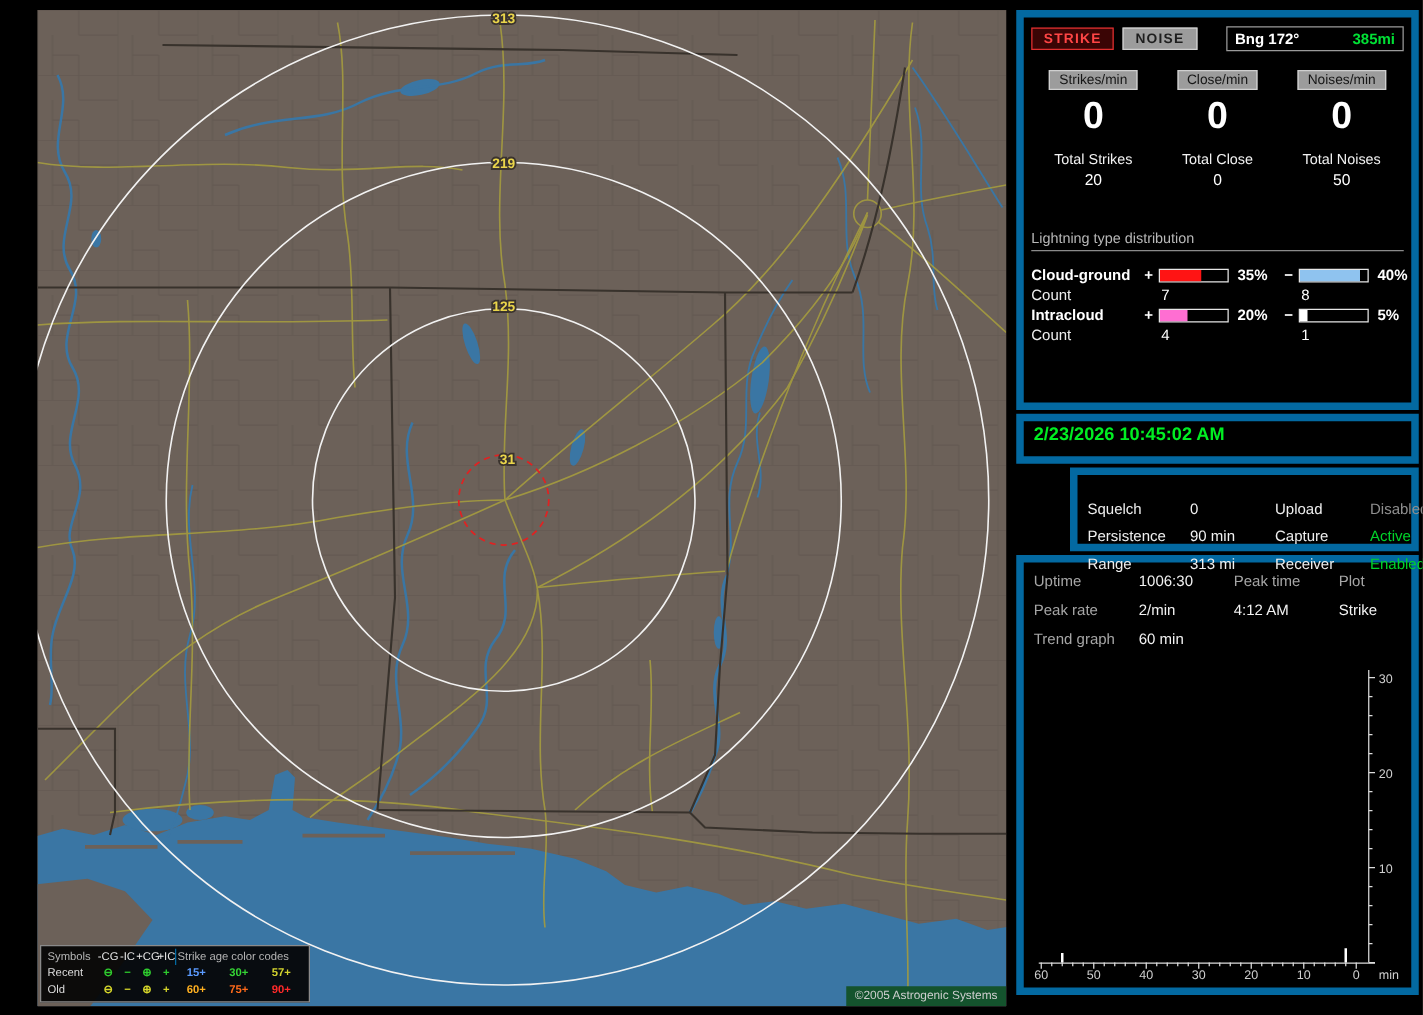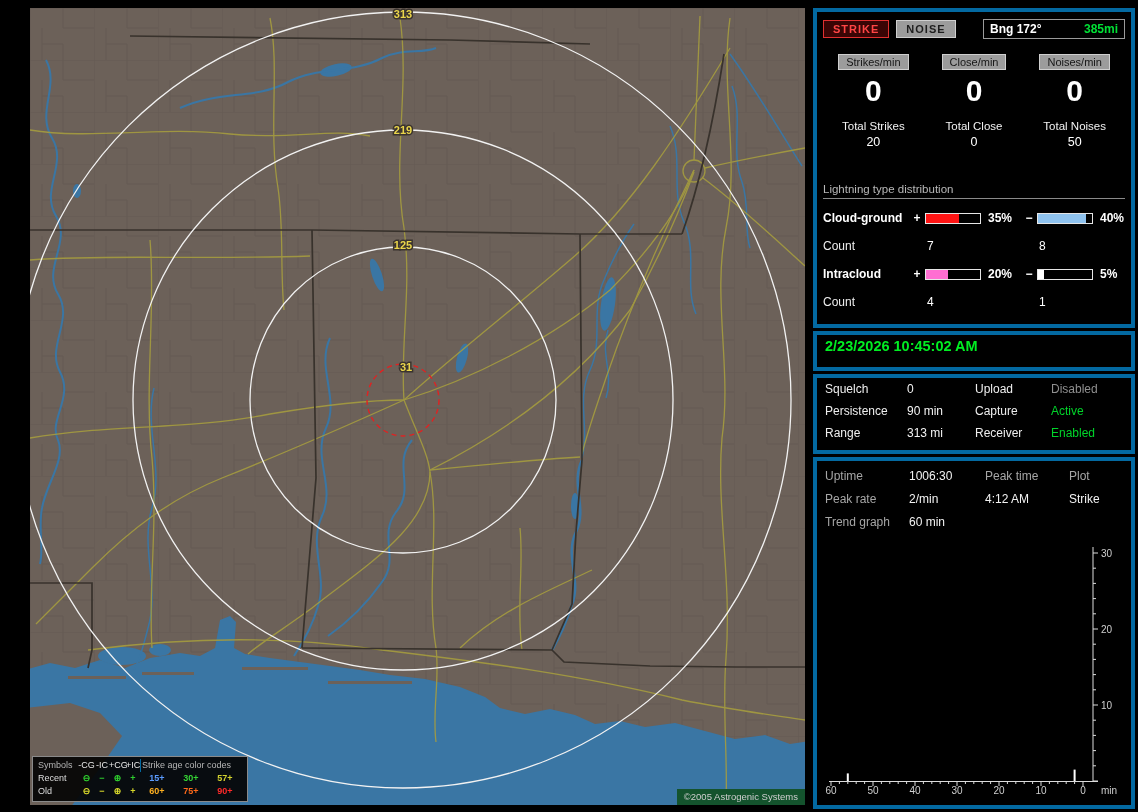--- a/index.html
+++ b/index.html
@@ -28,21 +28,21 @@
   .lg-ic { text-align:center; font-weight:bold; }
   .lg-age { font-weight:bold; text-align:center; }
 
   #copyright {
     position:absolute; right:0; bottom:0; background:#14532d;
     color:#cfcfcf; font-size:9.5px; padding:2px 7px 3px;
   }
 
   
   #panel { position:absolute; left:813px; top:8px; width:322px; height:797px; font-size:12px; }
-  .box { border:4px solid #0369a1; background:#000; margin-bottom:3px; }
+  .box { border:6px solid #0369a1; background:#000; margin-bottom:3px; }
 
   #box1 { height:320px; padding:6px 6px 0; }
   .toprow { display:flex; align-items:center; height:22px; }
   .btn {
     font-size:11px; font-weight:bold; padding:2px 9px; margin-right:7px;
     letter-spacing:1px; font-family:"Liberation Sans",sans-serif; cursor:pointer;
   }
   .btn.strike { background:#3a0505; border:1px solid #e03030; color:#ff4545; }
   .btn.noise  { background:#9c9c9c; border:1px solid #cfcfcf; color:#1e1e1e; }
   .bng {
@@ -60,32 +60,32 @@
   .bigzero { font-size:30px; font-weight:bold; color:#fff; margin-top:4px; line-height:34px; }
   .total-label { margin-top:12px; font-size:11.5px; color:#f2f2f2; }
   .total-val { margin-top:3px; font-size:12.5px; color:#fff; }
 
   .dist-header {
     margin-top:34px; color:#b8b8b8; font-size:11.5px;
     padding-bottom:3px; border-bottom:1px solid #8a8a8a;
   }
   .dist-grid {
     display:grid; grid-template-columns:86px 16px 58px 38px 16px 58px auto;
-    align-items:center; margin-top:12px; row-gap:14px; font-size:12px;
+    align-items:center; margin-top:12px; row-gap:2px; font-size:12px;
   }
   .dname { font-weight:bold; color:#fff; }
   .sign { color:#fff; font-weight:bold; text-align:center; }
   .bar { width:56px; height:11px; border:1px solid #e6e6e6; background:#000; }
   .bar i { display:block; height:100%; width:0; }
   .pct { font-weight:bold; padding-left:5px; color:#fff; }
   .cnt { padding-left:2px; color:#fff; }
 
   #datebox { height:40px; padding:3px 8px; font-size:14.5px; font-weight:bold; color:#00ee22; }
 
-  #settings { height:80px; padding:4px 8px; }
+  #settings { height:67px; padding:20px 8px;margin-left:43px; }
   .set-grid { display:grid; grid-template-columns:82px 68px 76px auto; row-gap:8px; }
 
   #box3 { height:352px; padding:8px 8px 0; overflow:hidden; }
   .stat-grid { display:grid; grid-template-columns:84px 76px 84px auto; row-gap:9px; }
   .glabel { color:#a6a6a6; }
   .gval { color:#f2f2f2; }
   #trend { margin-top:12px; display:block; }
 </style>
 </head>
 <body>

